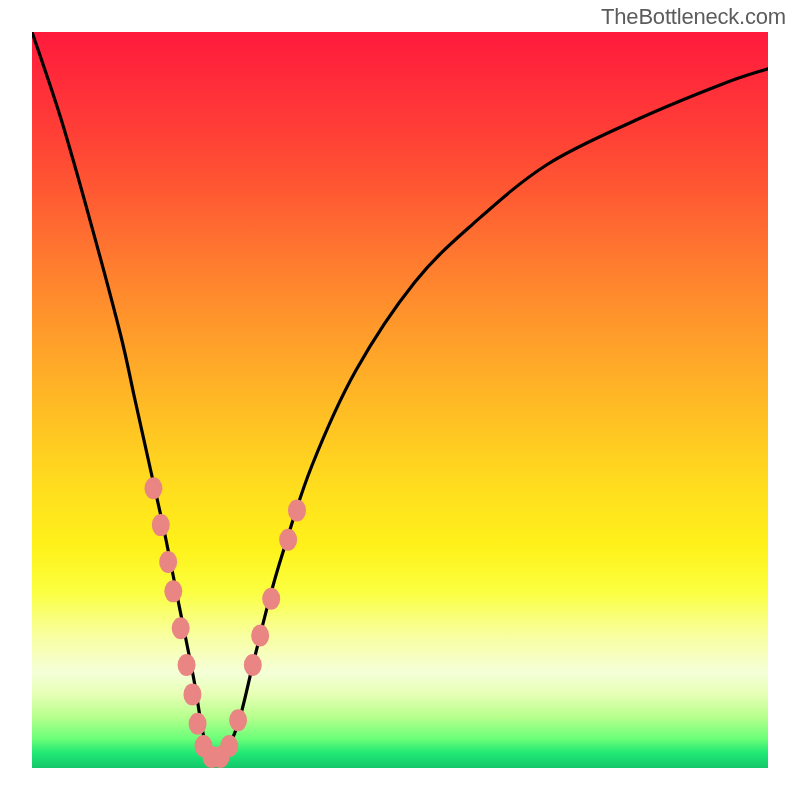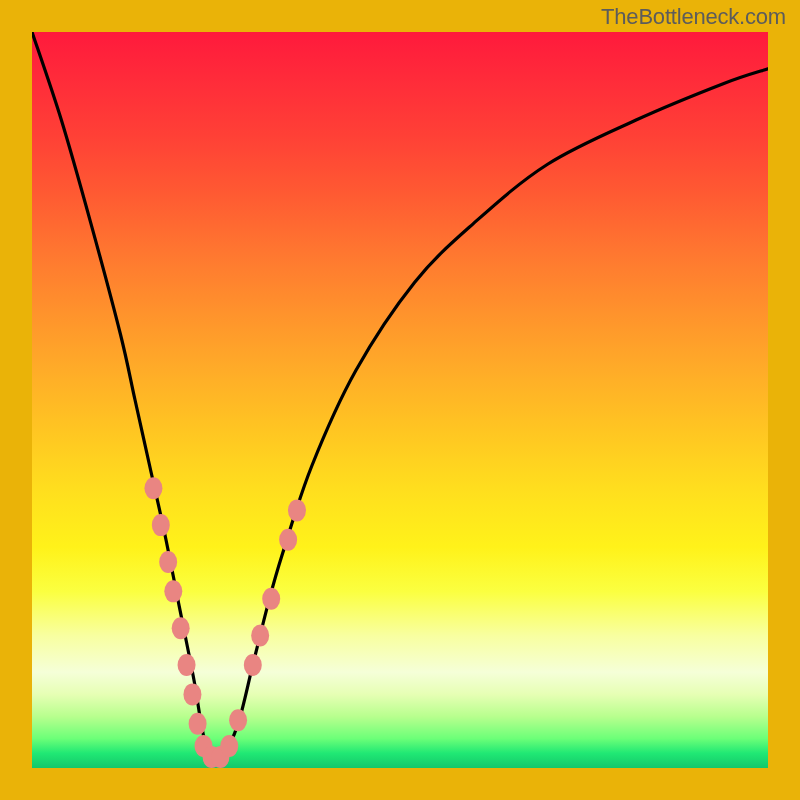--- a/index.html
+++ b/index.html
@@ -1,21 +1,21 @@
 <!DOCTYPE html>
 <html><head>
 <meta charset="utf-8">
 <style>
   * { margin: 0; padding: 0; box-sizing: border-box; }
   html, body { width: 800px; height: 800px; overflow: hidden; background: #000; }
   .outer {
     width: 800px;
     height: 800px;
     position: relative;
-    background: #eab308;
+    background: #ffffff;
   }
   .attribution {
     position: absolute;
     top: 4px;
     right: 14px;
     font-family: Arial, Helvetica, sans-serif;
     font-size: 22px;
     font-weight: 500;
     color: #5c5c5c;
     letter-spacing: -0.2px;

